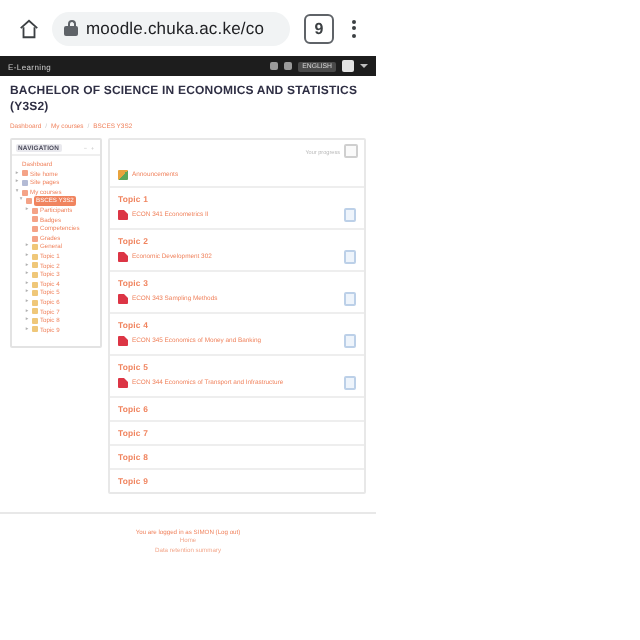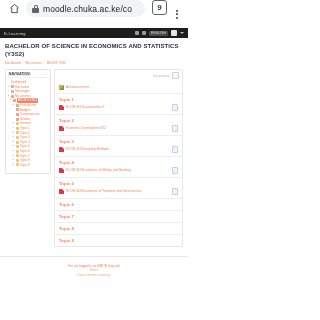--- a/index.html
+++ b/index.html
@@ -2,21 +2,21 @@
 <html><head>
 <meta charset="utf-8">
 <style>
   html,body{margin:0;padding:0;}
   body{
     width:188px;height:320px;overflow:hidden;background:#ffffff;
     font-family:"Liberation Sans","DejaVu Sans",sans-serif;
     -webkit-font-smoothing:antialiased;
   }
   
-  .chrome{height:28px;background:#ffffff;display:flex;padding:0 4px;box-sizing:border-box;}
+  .chrome{height:28px;background:#ffffff;display:flex;align-items:center;padding:0 4px;box-sizing:border-box;}
   .home-ico{width:16px;height:16px;flex:0 0 16px;display:flex;align-items:center;justify-content:center;margin:0 4px 0 2px;}
   .omnibox{
     flex:1 1 auto;height:17px;background:#f1f3f4;border-radius:9px;
     display:flex;align-items:center;padding:0 6px;box-sizing:border-box;overflow:hidden;
   }
   .lock{width:7px;height:8px;flex:0 0 7px;margin-right:4px;position:relative;}
   .lock:before{content:"";position:absolute;left:0;bottom:0;width:7px;height:5px;background:#5f6368;border-radius:1px;}
   .lock:after{content:"";position:absolute;left:1.5px;top:0;width:2px;height:3px;border:1px solid #5f6368;border-bottom:none;border-radius:2px 2px 0 0;}
   .url{font-size:8.5px;color:#202124;white-space:nowrap;overflow:hidden;letter-spacing:.1px;}
   .tabcount{

